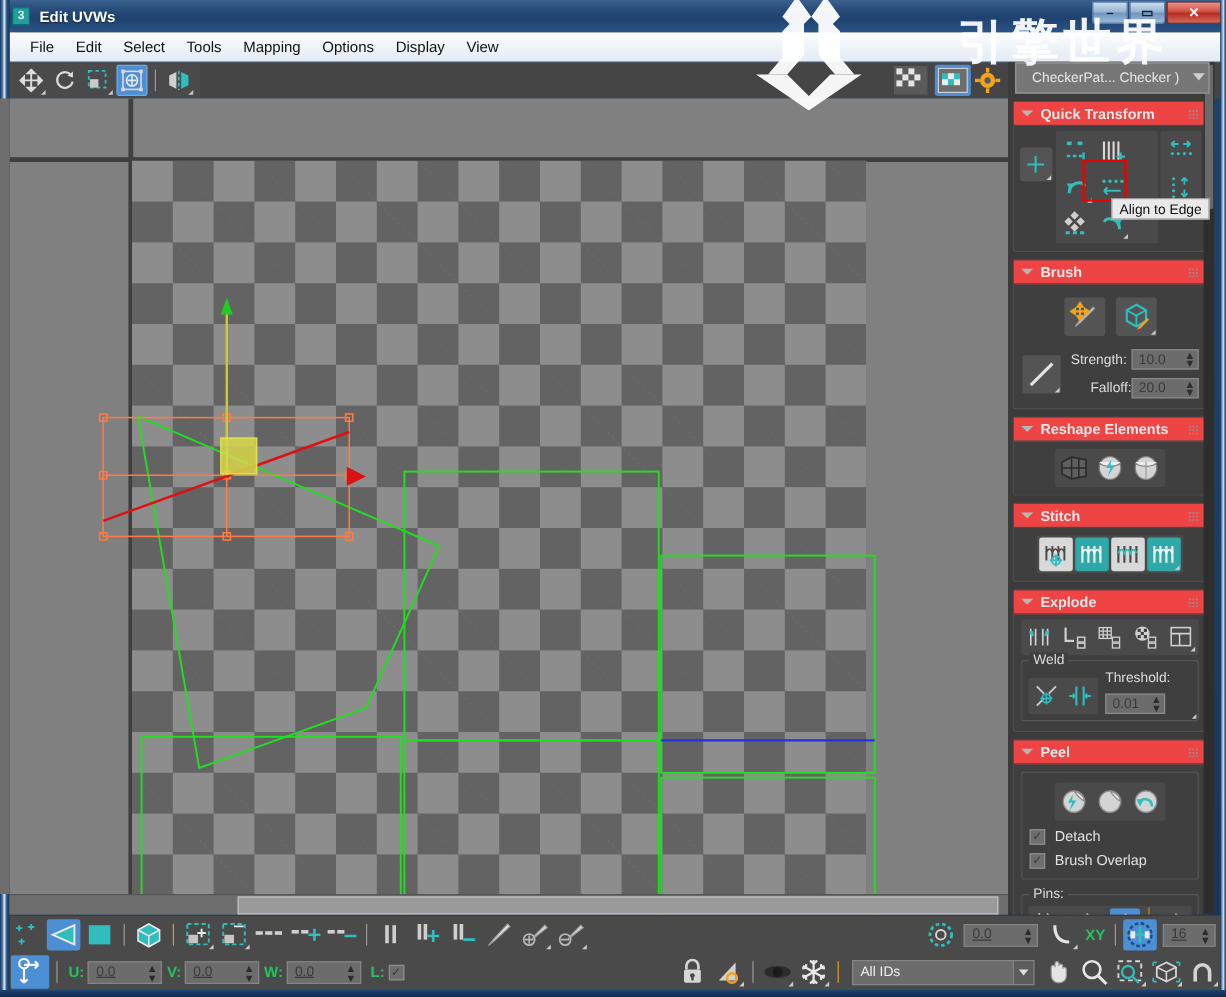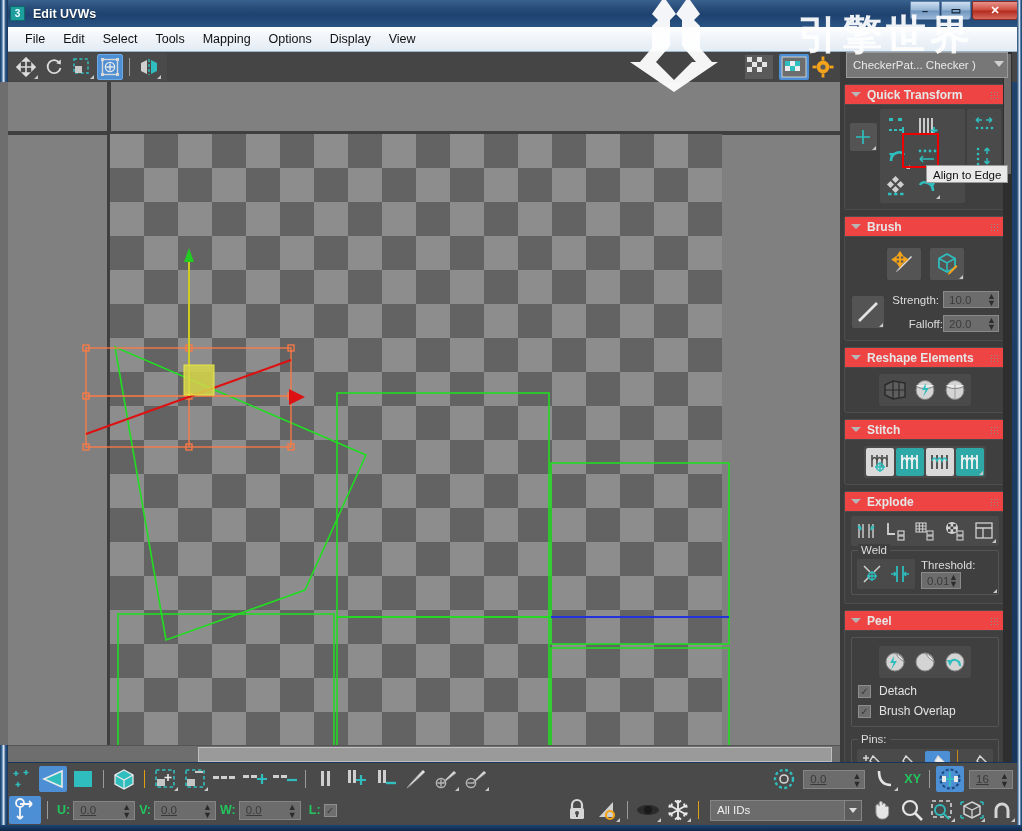--- a/index.html
+++ b/index.html
@@ -74,21 +74,21 @@
   #vscroll{position:absolute;left:0px;top:82px;width:8px;height:663px;background:#6e6e6e;}
 
   
   #rpanel{position:absolute;left:840px;top:52px;width:172px;height:710px;background:#3b3b3b;
        overflow:hidden;}
   #rpanel-scroll{position:absolute;right:0;top:0;width:9px;height:710px;background:#2e2e2e;}
   #rpanel-scroll .th{position:absolute;left:1px;top:2px;width:7px;height:120px;background:#6a6a6a;}
 
   #mapcombo{position:absolute;left:846px;top:52px;width:162px;height:26px;
        background:#777;border:1px solid #9a9a9a;display:flex;align-items:center;}
-  #mapcombo .txt{font-size:11.5px;color:#e8e8e8;margin-left:6px;white-space:nowrap;}
+  #mapcombo .txt{font-size:11.5px;color:#e8e8e8;margin-left:13px;white-space:nowrap;}
   #mapcombo .arrow{position:absolute;right:3px;top:8px;border-left:5px solid transparent;
        border-right:5px solid transparent;border-top:6px solid #cfcfcf;}
   #mapcombo-wm{position:absolute;left:848px;top:50px;font-size:17px;font-weight:bold;
        color:#3f9be0;opacity:.95;z-index:62;pointer-events:none;
        font-family:"DejaVu Sans",sans-serif;}
 
   .roll{margin:4px 6px 0 4px;background:#3f3f3f;border:1px solid #4d4d4d;border-radius:2px;}
   .roll-hd{height:20px;display:flex;align-items:center;position:relative;
        background:#ef4444;border-bottom:1px solid #4a4a4a;}
   .roll-hd .tri{margin-left:6px;border-left:5px solid transparent;border-right:5px solid transparent;
@@ -598,21 +598,21 @@
               </div>
               <div class="ibtn" style="width:26px;height:26px">
                 <svg width="22" height="22" viewBox="0 0 22 22">
                   <path d="M8 3 v16 M14 3 v16" stroke="#2fbdbd" stroke-width="1.8"></path>
                   <path d="M2 11 h5 M7 11 l-2 -2 M7 11 l-2 2 M20 11 h-5 M15 11 l2 -2 M15 11 l2 2" stroke="#2fbdbd" stroke-width="1.5" fill="none"></path>
                   </svg>
               </div>
             </div>
             <div style="flex:1;margin-left:6px">
               <div class="lbl-s">Threshold:</div>
-              <div class="spin" style="width:40px;margin-top:1px">
+              <div class="spin" style="width:50px;margin-top:7px">
                 <span class="v">0.01</span>
                 <span class="updn">▲<br>▼</span>
               </div>
             </div>
           </div>
         </div>
       </div>
     </div>
 
     <div class="roll" style="margin-top:6px">

